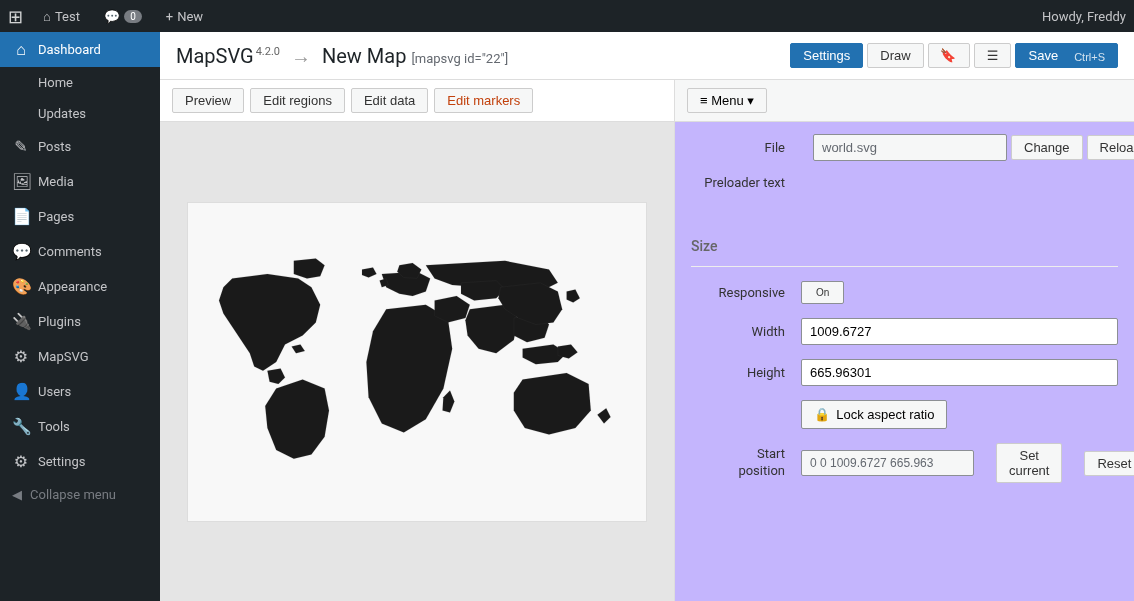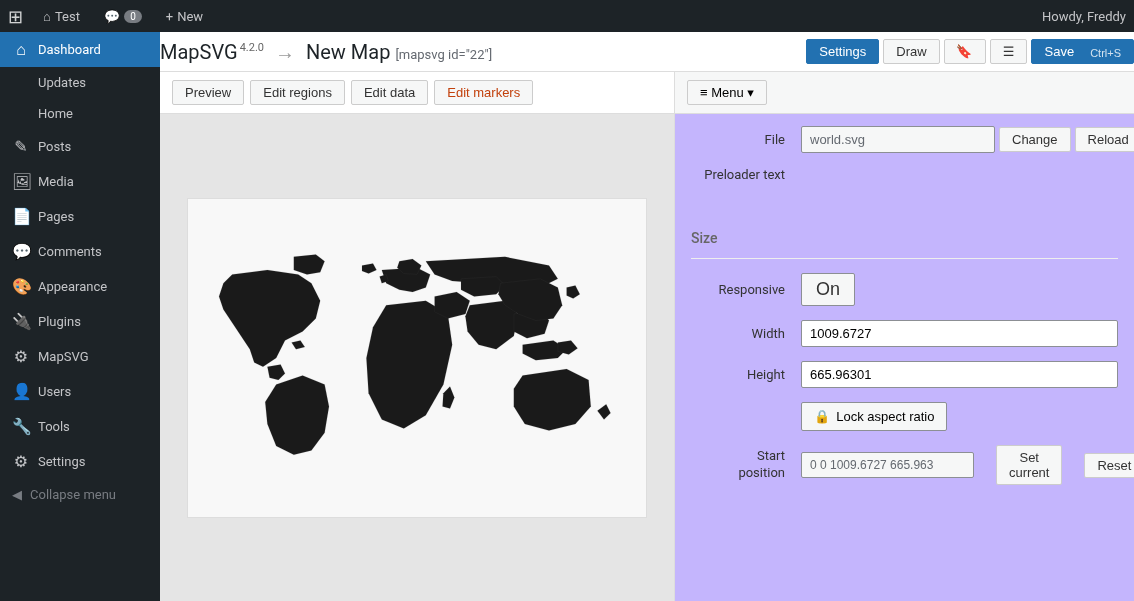--- a/index.html
+++ b/index.html
@@ -20,21 +20,21 @@
     .sidebar { width: 160px; background: #1d2327; flex-shrink: 0; overflow-y: auto; }
     .sidebar-item { display: flex; align-items: center; gap: 8px; padding: 8px 12px; color: #c3c4c7; cursor: pointer; font-size: 13px; }
     .sidebar-item.active { background: #2271b1; color: #fff; }
     .sidebar-item .icon { font-size: 16px; width: 18px; text-align: center; }
     .sidebar-collapse { display: flex; align-items: center; gap: 8px; padding: 8px 12px; color: #787c82; cursor: pointer; font-size: 13px; margin-top: auto; }
 
     
     .content-area { flex: 1; display: flex; flex-direction: column; overflow: hidden; }
 
     
-    .admin-header { background: #fff; border-bottom: 1px solid #ddd; padding: 0 0; height: 40px; display: flex; align-items: center; gap: 12px; flex-shrink: 0; }
+    .admin-header { background: #fff; border-bottom: 1px solid #ddd; padding: 0 16px; height: 48px; display: flex; align-items: center; gap: 12px; flex-shrink: 0; }
     .admin-header-title { font-size: 20px; font-weight: 400; color: #1d2327; }
     .admin-header-title .arrow { color: #999; margin: 0 6px; }
     .admin-header-title .map-id { font-size: 13px; color: #646970; font-weight: 400; }
     .header-buttons { margin-left: auto; display: flex; gap: 4px; align-items: center; }
     .btn { padding: 4px 12px; border: 1px solid #ccc; background: #f6f7f7; cursor: pointer; border-radius: 2px; font-size: 13px; color: #333; }
     .btn-primary { background: #2271b1; color: #fff; border-color: #2271b1; display: flex; align-items: flex-end; gap: 16px; }
     .btn-active { background: #2271b1; color: #fff; border-color: #2271b1; }
     .save-shortcut { font-size: 11px; opacity: 0.8; }
 
     
@@ -48,23 +48,23 @@
 
     
     .settings-panel { width: 460px; background: #c4b5fd; border-left: 1px solid #ddd; overflow-y: auto; flex-shrink: 0; }
     .panel-menu { background: #f6f7f7; border-bottom: 1px solid #ddd; padding: 8px 12px; }
     .menu-btn { background: #f6f7f7; border: 1px solid #ccc; padding: 4px 12px; cursor: pointer; border-radius: 2px; font-size: 13px; }
     .panel-content { padding: 12px 16px; }
     .field-row { display: flex; align-items: center; margin-bottom: 14px; }
     .field-label { width: 110px; text-align: right; padding-right: 16px; color: #333; font-size: 13px; flex-shrink: 0; }
     .field-input { flex: 1; padding: 5px 8px; border: 1px solid #8c8f94; border-radius: 2px; font-size: 13px; background: #fff; }
     .file-row { display: flex; align-items: center; gap: 4px; flex: 1; }
-    .file-input { flex: 1; padding: 5px 8px; border: 1px solid #8c8f94; border-radius: 2px; font-size: 13px; background: #f6f7f7; color: #646970; }
+    .file-input { flex: 1; padding: 5px 8px; border: 1px solid #8c8f94; border-radius: 2px; font-size: 13px; background: #f6f7f7; color: #646970; margin-left: 12px; }
     .size-heading { color: #666; font-size: 14px; font-weight: 500; padding: 4px 0 12px 0; border-bottom: 1px solid #eee; margin-bottom: 14px; margin-top: 44px; }
-    .toggle-btn { padding: 5px 14px; border: 1px solid #8c8f94; border-radius: 2px; cursor: pointer; font-size: 18px; background: #f6f7f7; }
+    .toggle-btn { padding: 5px 14px; border: 1px solid #8c8f94; border-radius: 2px; cursor: pointer; font-size: 10px; background: #f6f7f7; }
     .toggle-btn.on { background: #f6f7f7; border-color: #8c8f94; color: #333; }
     .lock-btn { display: flex; align-items: center; gap: 6px; padding: 6px 12px; border: 1px solid #8c8f94; border-radius: 2px; cursor: pointer; font-size: 13px; background: #f6f7f7; }
     .lock-row { margin-left: 110px; margin-bottom: 14px; }
     .start-row { display: flex; align-items: center; margin-bottom: 14px; }
     .start-label { width: 110px; text-align: right; padding-right: 16px; color: #333; font-size: 13px; flex-shrink: 0; line-height: 1.3; }
     .start-inputs { display: flex; gap: 22px; align-items: center; flex: 1; }
     .start-input { flex: 1; padding: 5px 8px; border: 1px solid #8c8f94; border-radius: 2px; font-size: 12px; background: #f6f7f7; color: #646970; }
 
     
     .world-map { width: 440px; height: 290px; }
@@ -94,25 +94,25 @@
 
 <div class="main-layout">
 
   <div class="sidebar">
     <div class="sidebar-item active">
       <span class="icon">⌂</span>
       <span>Dashboard</span>
     </div>
     <div class="sidebar-item">
       <span class="icon"></span>
+      <span>Home</span>
+    </div>
+    <div class="sidebar-item">
+      <span class="icon"></span>
       <span>Updates</span>
-    </div>
-    <div class="sidebar-item">
-      <span class="icon"></span>
-      <span>Home</span>
     </div>
     <div class="sidebar-item">
       <span class="icon">✎</span>
       <span>Posts</span>
     </div>
     <div class="sidebar-item">
       <span class="icon">🖼</span>
       <span>Media</span>
     </div>
     <div class="sidebar-item">

